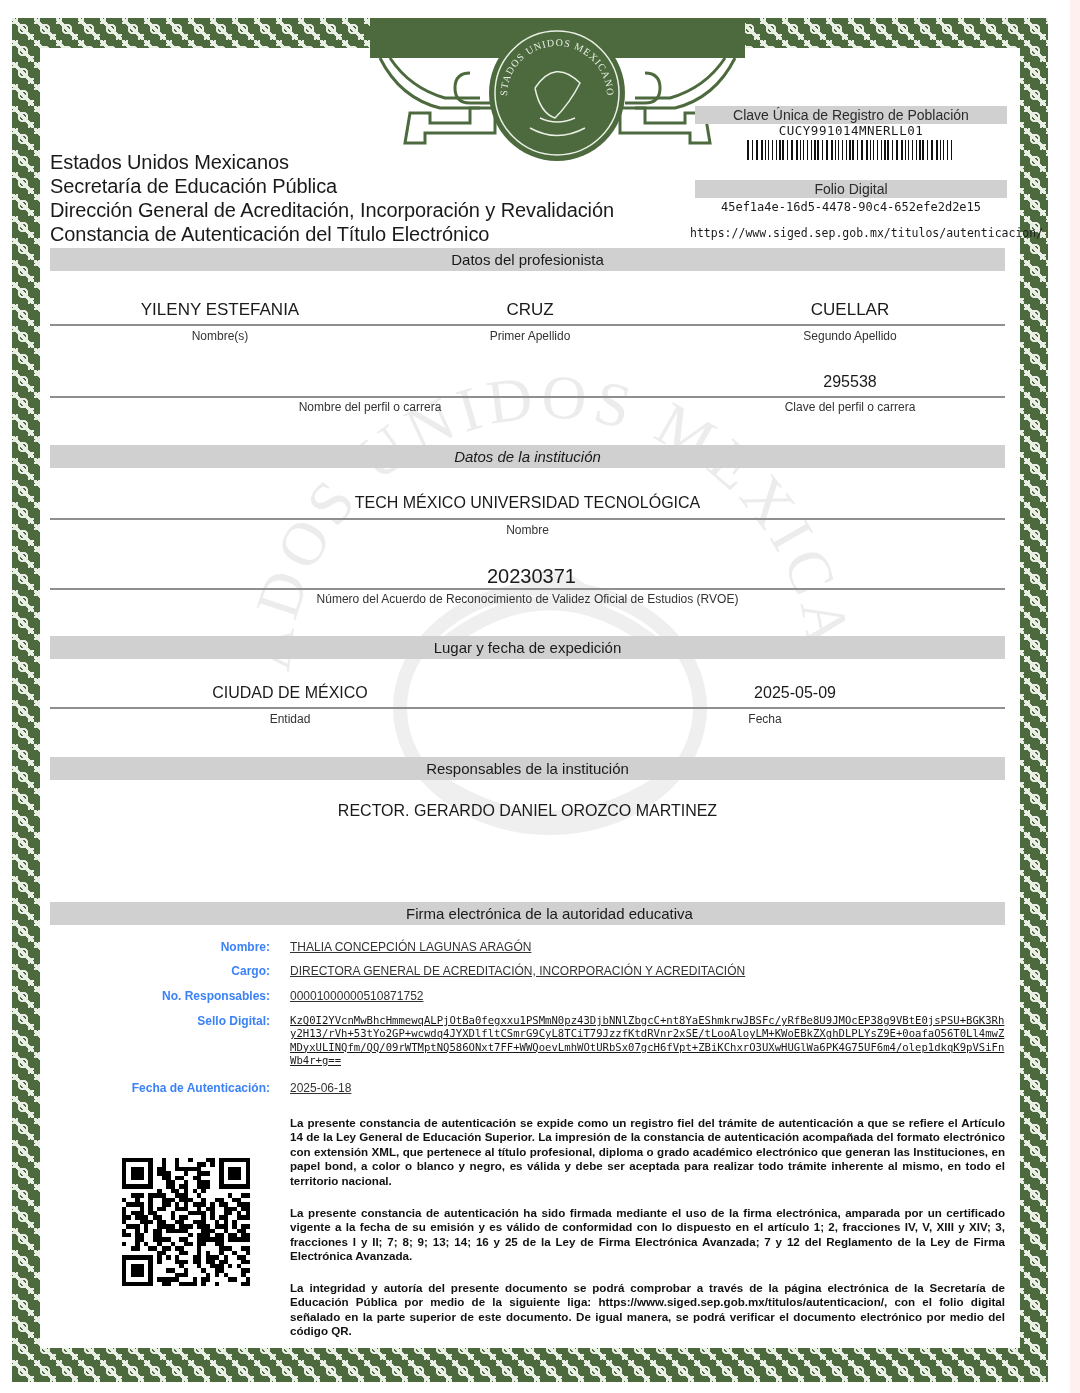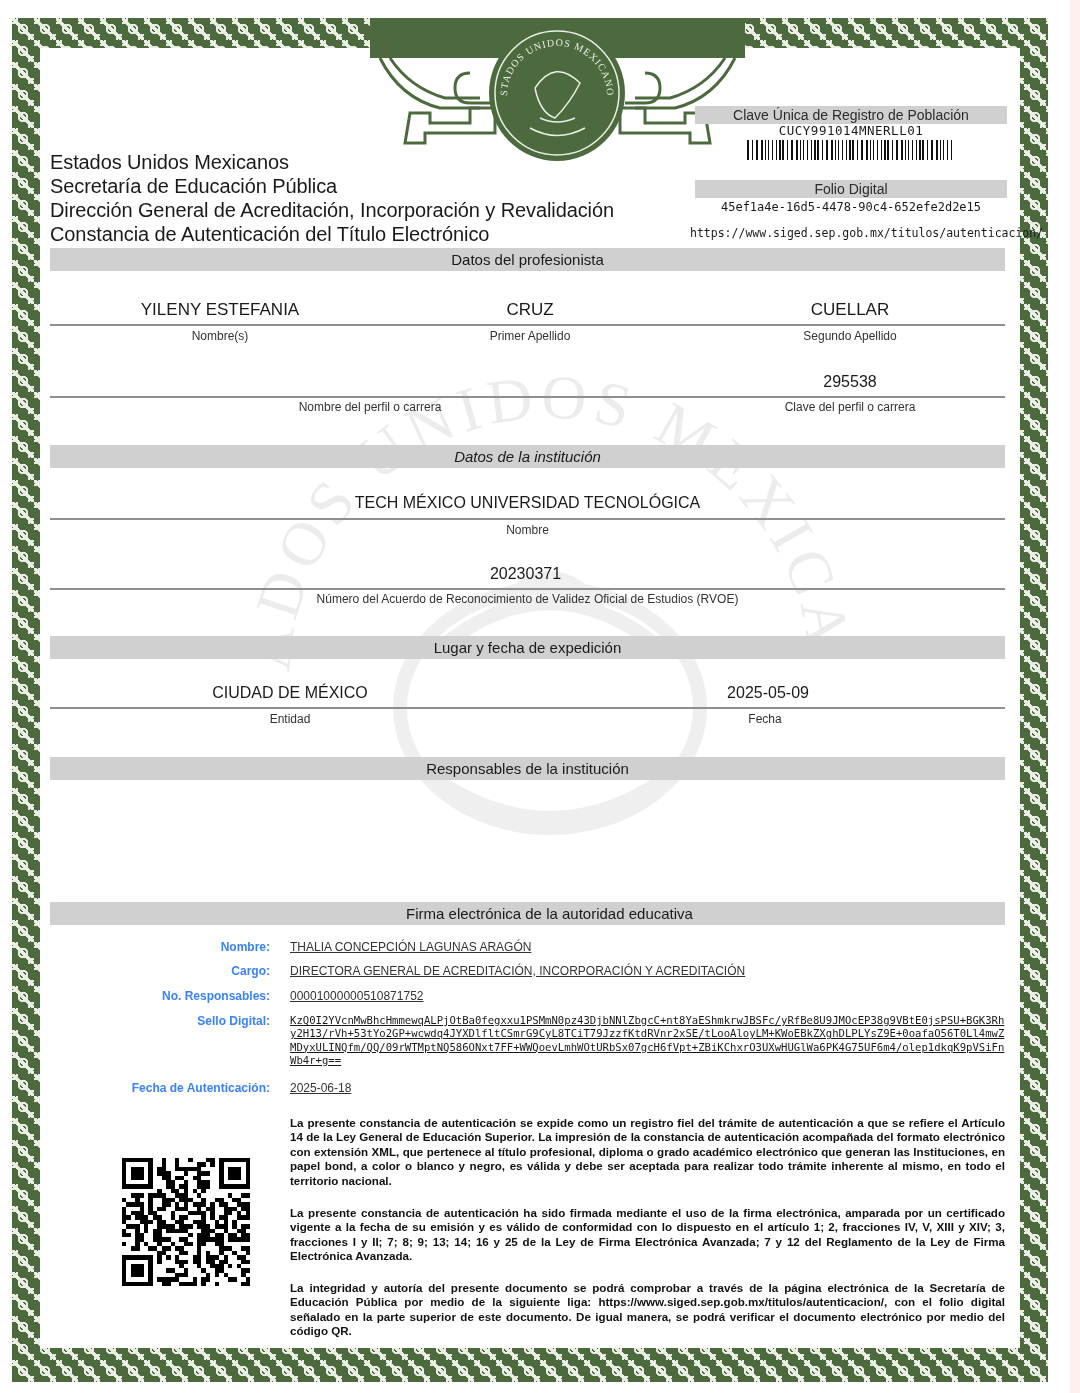--- a/index.html
+++ b/index.html
@@ -203,32 +203,33 @@
 
     <div class="field-val" style="left:700px; width:220px; top:325px; font-size:16px;">295538</div>
     <div class="hr" style="top:348px;"></div>
     <div class="field-lbl" style="left:110px; width:440px; top:352px;">Nombre del perfil o carrera</div>
     <div class="field-lbl" style="left:700px; width:220px; top:352px;">Clave del perfil o carrera</div>
 
     <div class="section-bar" style="top:397px;font-style:italic;">Datos de la institución</div>
     <div class="field-val" style="left:10px; width:955px; top:446px; font-size:16px;">TECH MÉXICO UNIVERSIDAD TECNOLÓGICA</div>
     <div class="hr" style="top:470px;"></div>
     <div class="field-lbl" style="left:10px; width:955px; top:475px;">Nombre</div>
-    <div class="field-val" style="left:8px; width:955px; top:517px; font-size:16px;">20230371</div>
+    <div class="field-val" style="left:14px; width:955px; top:517px; font-size:20px;">20230371</div>
     <div class="hr" style="top:540px;"></div>
     <div class="field-lbl" style="left:10px; width:955px; top:544px;">Número del Acuerdo de Reconocimiento de Validez Oficial de Estudios (RVOE)</div>
 
     <div class="section-bar" style="top:588px;">Lugar y fecha de expedición</div>
     <div class="field-val" style="left:120px; width:260px; top:636px; font-size:16px;">CIUDAD DE MÉXICO</div>
-    <div class="field-val" style="left:618px; width:220px; top:636px; font-size:16px;">2025-05-09</div>
+    <div class="field-val" style="left:645px; width:220px; top:636px; font-size:16px;">2025-05-09</div>
     <div class="hr" style="top:659px;"></div>
     <div class="field-lbl" style="left:120px; width:260px; top:664px;">Entidad</div>
     <div class="field-lbl" style="left:615px; width:220px; top:664px;">Fecha</div>
 
     <div class="section-bar" style="top:709px;">Responsables de la institución</div>
+    <div class="field-val" style="left:10px; width:955px; top:754px; font-size:16px;">RECTOR. GERARDO DANIEL OROZCO MARTINEZ</div>
 
     <div class="section-bar" style="top:854px;padding-left:44px;">Firma electrónica de la autoridad educativa</div>
 
     <div class="sig-row" style="top:892px;">
       <span class="k">Nombre:</span>
       <span class="v">THALIA CONCEPCIÓN LAGUNAS ARAGÓN</span>
     </div>
     <div class="sig-row" style="top:916px;">
       <span class="k">Cargo:</span>
       <span class="v">DIRECTORA GENERAL DE ACREDITACIÓN, INCORPORACIÓN Y ACREDITACIÓN</span>

